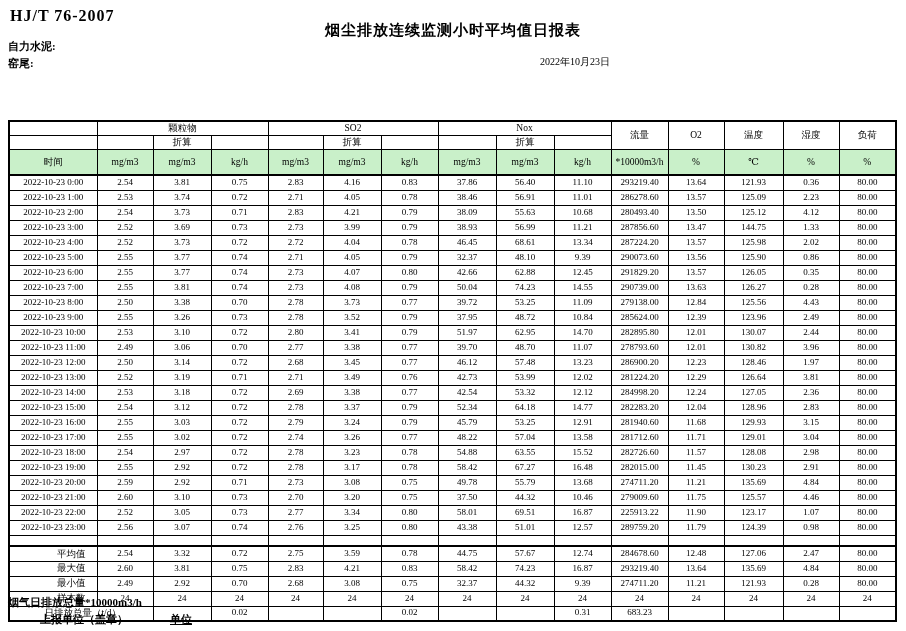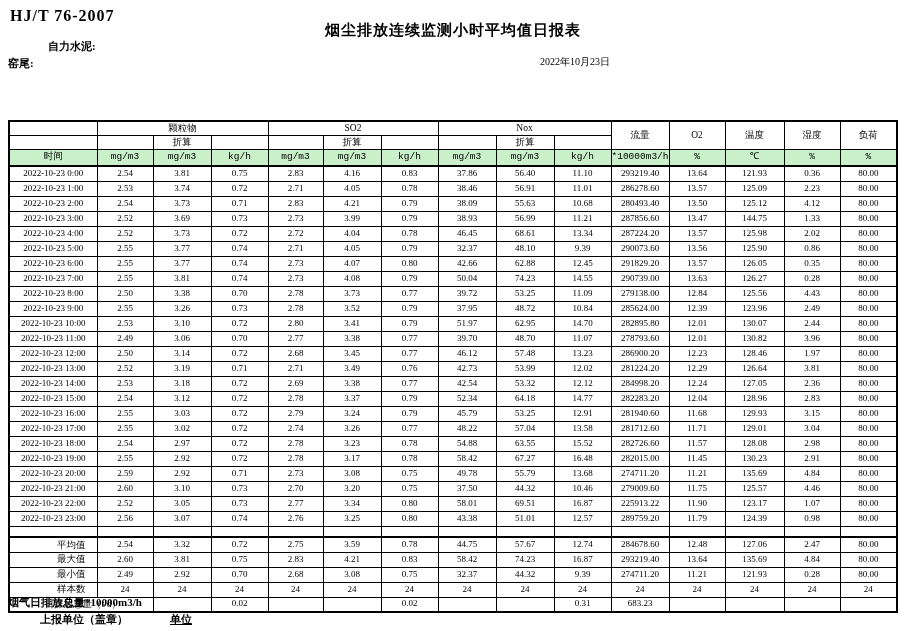--- a/index.html
+++ b/index.html
@@ -4,45 +4,44 @@
 <style>
   * { margin:0; padding:0; box-sizing:border-box; }
   html,body { background:#fff; }
   body {
     width:906px; height:631px; position:relative;
     font-family:"Liberation Serif","DejaVu Serif",serif;
     color:#000;
   }
   .std-code { position:absolute; top:7px; left:10px; font-size:16px; font-weight:bold; letter-spacing:1px; }
   .title { position:absolute; top:21px; left:0; width:100%; text-align:center; font-size:15px; font-weight:bold; letter-spacing:1px; }
-  .company { position:absolute; top:39px; left:8px; font-size:11px; font-weight:bold;margin-left:40px; }
+  .company { position:absolute; top:39px; left:8px; font-size:11px; font-weight:bold; }
   .location { position:absolute; top:56px; left:8px; font-size:11px; font-weight:bold; }
   .report-date { position:absolute; top:55px; left:540px; font-size:10px; }
 
   table.report {
     position:absolute; top:84px; left:8px;
     border-collapse:collapse; table-layout:fixed;
     font-size:9px;
     border:2px solid #000;
     margin-top:36px;
   }
   table.report td {
     border:1px solid #000;
     text-align:center; vertical-align:middle;
     height:15px; line-height:1.1;
     white-space:nowrap; overflow:hidden;
     padding:0;
   }
   thead tr.h1 td, thead tr.h2 td { height:14px; font-size:9.5px; }
   thead tr.units td {
-    height:17px;
+    height:26px;
     background:var(--header-green);
     border-bottom:2px solid #000;
     font-size:9.5px;
-    font-family:Liberation Mono, monospace;
   }
   tbody tr.empty-row td { height:11px; }
   tbody tr.summary-first td { border-top:2px solid #000; }
   tbody td.o2-col { padding-top:1px; }
   tbody td.lbl { text-align:center; font-size:9.5px;padding-left:36px; }
   tbody tr.daily td { border-bottom:2px solid #000; }
   tbody td.daily-lbl { text-align:center; padding-left:3px; font-size:9.5px; }
 
   .flue-total { position:absolute; top:595px; left:8px; font-size:11px; font-weight:bold; }
   .report-unit { position:absolute; top:612px; left:8px; font-size:11px; font-weight:bold;margin-left:32px; }

